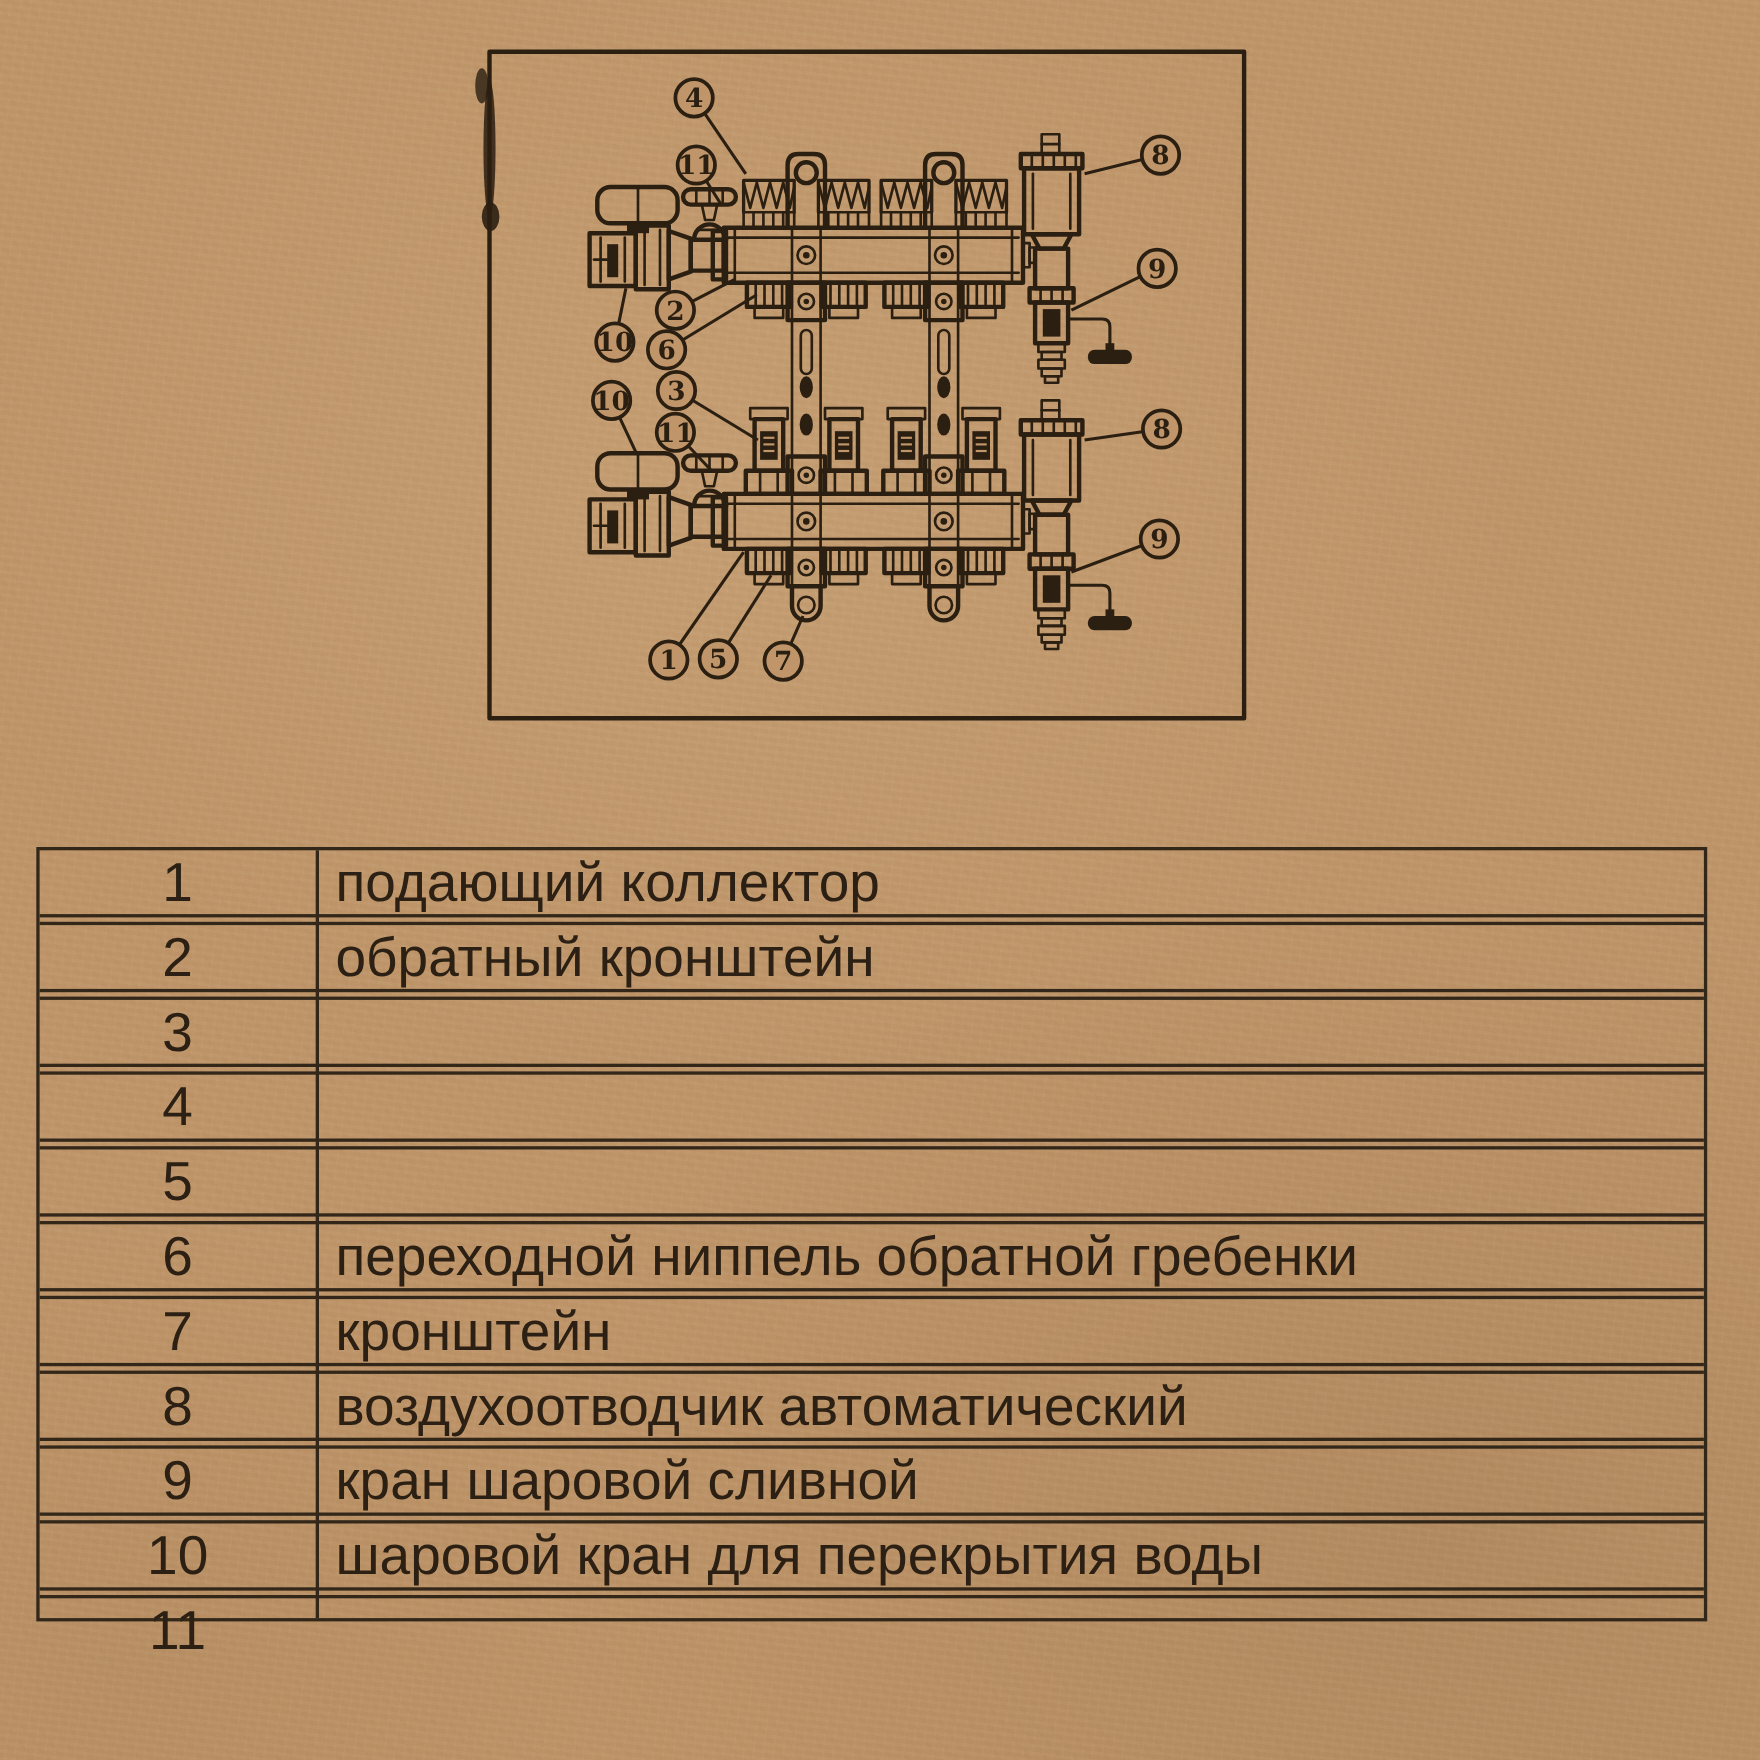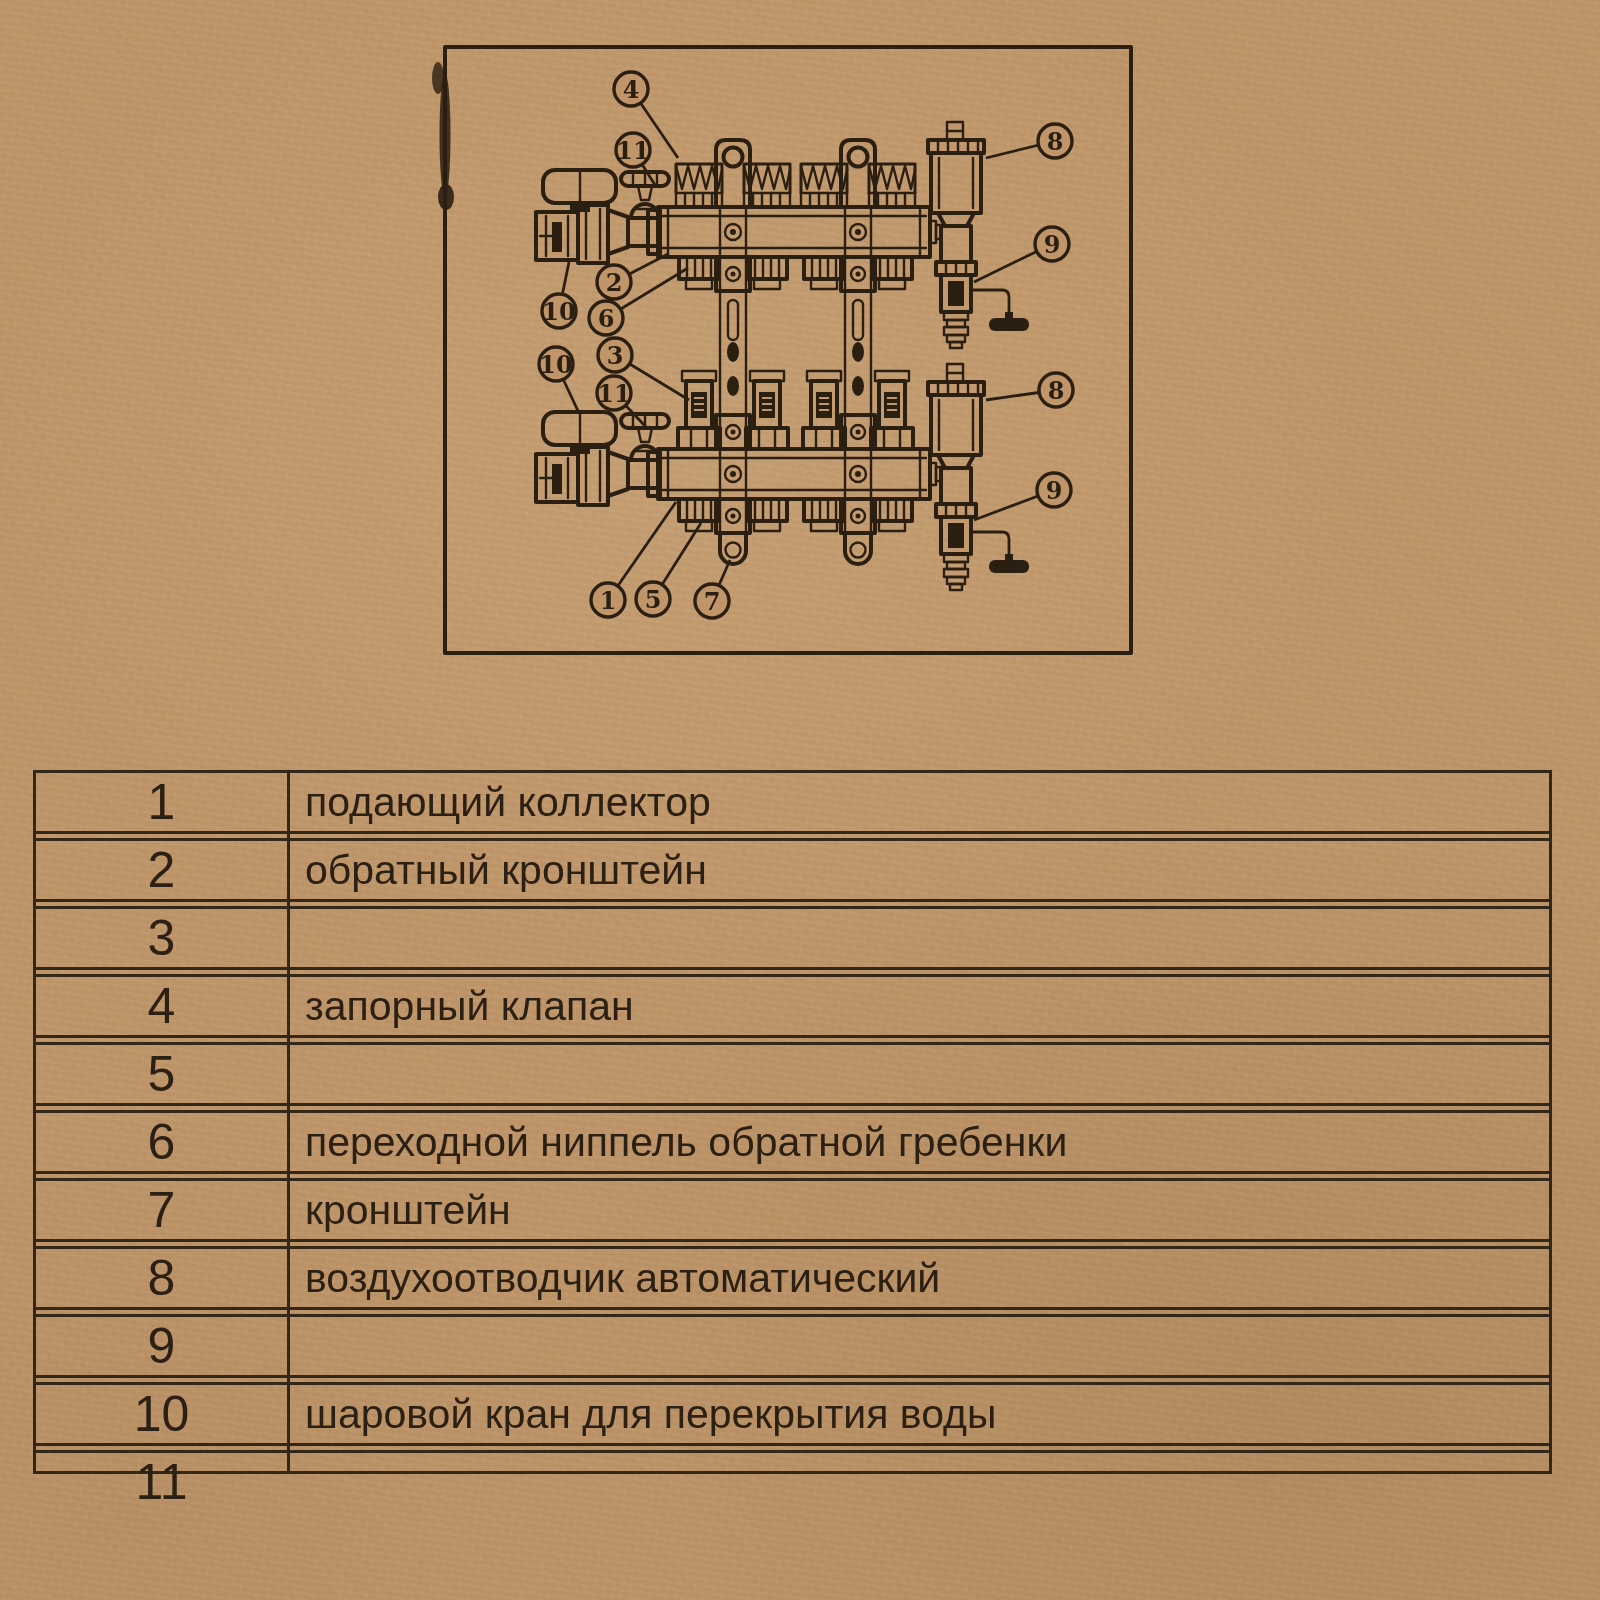--- a/index.html
+++ b/index.html
@@ -42,21 +42,21 @@
   .vdiv{position:absolute;left:251px;top:0;bottom:0;width:3px;background:var(--tline);}
   .prow{flex:1;display:flex;align-items:stretch;border-bottom:3px solid var(--tline);}
   .prow + .prow{border-top:3px solid var(--tline);margin-top:4px;}
   .prow:last-child{border-bottom:none;}
   .cell-num{
     width:251px;display:flex;align-items:center;justify-content:center;
     font-size:50px;color:var(--text);
   }
   .cell-label{
     flex:1;display:flex;align-items:center;padding-left:18px;
-    font-size:41px;color:var(--text);white-space:nowrap;overflow:hidden;
+    font-size:50px;color:var(--text);white-space:nowrap;overflow:hidden;
   }
 </style>
 </head>
 <body>
 
 <div class="stage">
 
   <svg class="diagram" viewBox="430 30 720 640">
     <defs>
 
@@ -326,39 +326,39 @@
       </div>
       <div class="prow">
         <div class="cell-num">2</div>
         <div class="cell-label">обратный кронштейн</div>
       </div>
       <div class="prow">
         <div class="cell-num">3</div>
       </div>
       <div class="prow">
         <div class="cell-num">4</div>
-        <div class="cell-label">запорный клапан</div>
       </div>
       <div class="prow">
         <div class="cell-num">5</div>
       </div>
       <div class="prow">
         <div class="cell-num">6</div>
         <div class="cell-label">переходной ниппель обратной гребенки</div>
       </div>
       <div class="prow">
         <div class="cell-num">7</div>
         <div class="cell-label">кронштейн</div>
       </div>
       <div class="prow">
         <div class="cell-num">8</div>
         <div class="cell-label">воздухоотводчик автоматический</div>
       </div>
       <div class="prow">
         <div class="cell-num">9</div>
+        <div class="cell-label">кран шаровой сливной</div>
       </div>
       <div class="prow">
         <div class="cell-num">10</div>
         <div class="cell-label">шаровой кран для перекрытия воды</div>
       </div>
       <div class="prow">
         <div class="cell-num">11</div>
       </div>
     </div>
 

